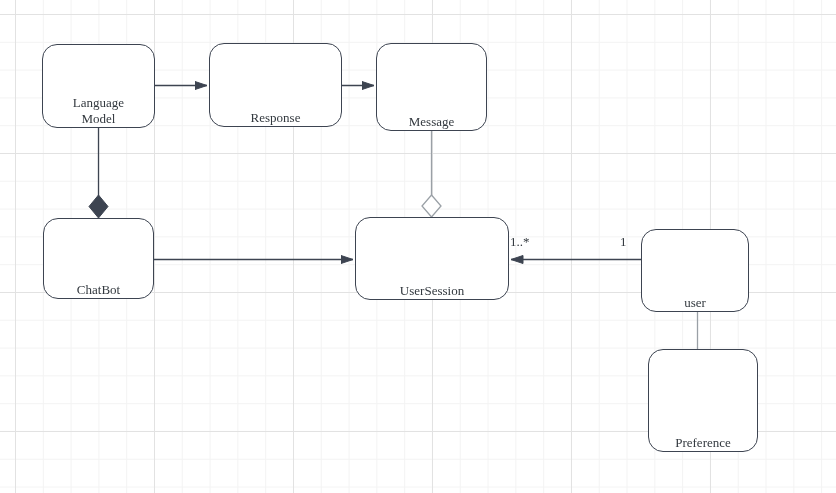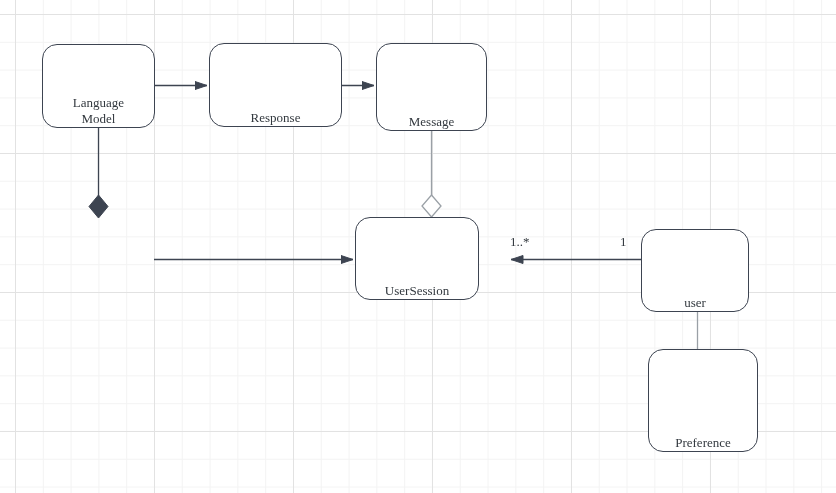--- a/index.html
+++ b/index.html
@@ -47,21 +47,21 @@
     line-height: 1.25;
   }
   .node-label {
     display: inline-block;
   }
   #n-language-model { left: 42px;  top: 44px;  width: 113px; height: 84px; }
   #n-language-model .node-label { max-width: 72px; }
   #n-response       { left: 209px; top: 43px;  width: 133px; height: 84px; }
   #n-message        { left: 376px; top: 43px;  width: 111px; height: 88px; }
   #n-chatbot        { left: 43px;  top: 218px; width: 111px; height: 81px; }
-  #n-user-session   { left: 355px; top: 217px; width: 124px; height: 83px; }
+  #n-user-session   { left: 355px; top: 217px; width: 154px; height: 83px; }
   #n-user           { left: 641px; top: 229px; width: 108px; height: 83px; }
   #n-preference     { left: 648px; top: 349px; width: 110px; height: 103px; }
   .edge-label {
     position: absolute;
     font-size: 13px;
     color: #33393f;
     white-space: nowrap;
   }
   #lbl-mult-target { left: 510px; top: 234px; }
   #lbl-mult-source { left: 620px; top: 234px; }
@@ -100,20 +100,23 @@
   </div>
 
   <div class="node" id="n-response">
     <span class="node-label">Response</span>
   </div>
 
   <div class="node" id="n-message">
     <span class="node-label">Message</span>
   </div>
 
+  <div class="node" id="n-chatbot">
+    <span class="node-label">ChatBot</span>
+  </div>
 
   <div class="node" id="n-user-session">
     <span class="node-label">UserSession</span>
   </div>
 
   <div class="node" id="n-user">
     <span class="node-label">user</span>
   </div>
 
   <div class="node" id="n-preference">

